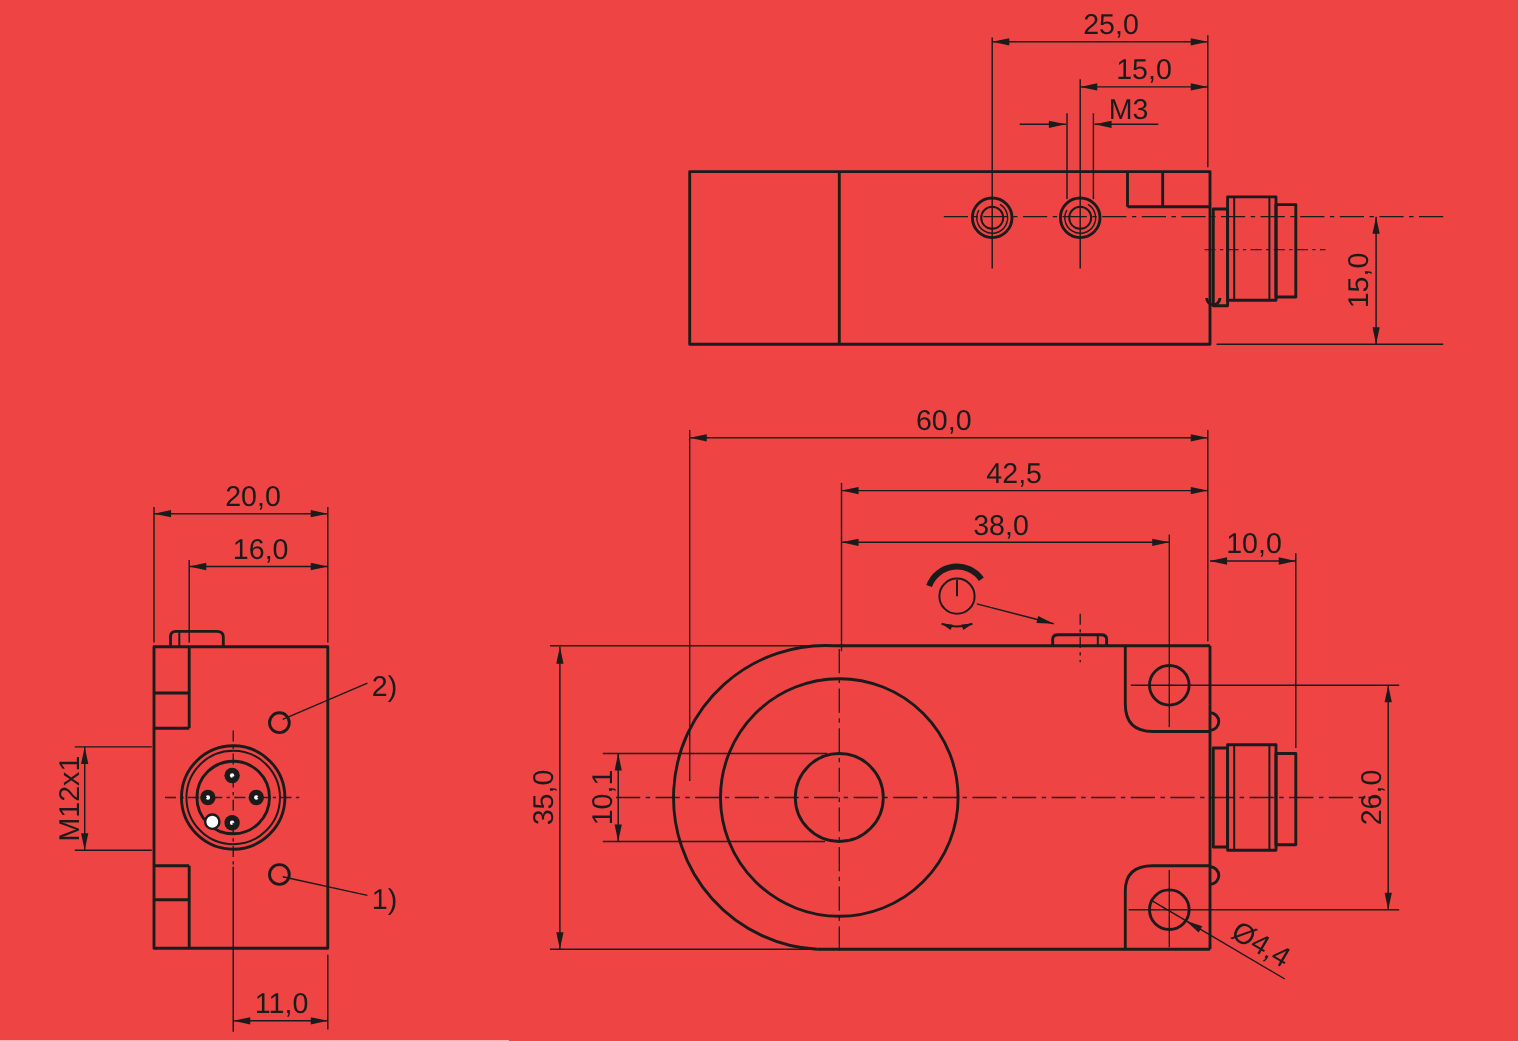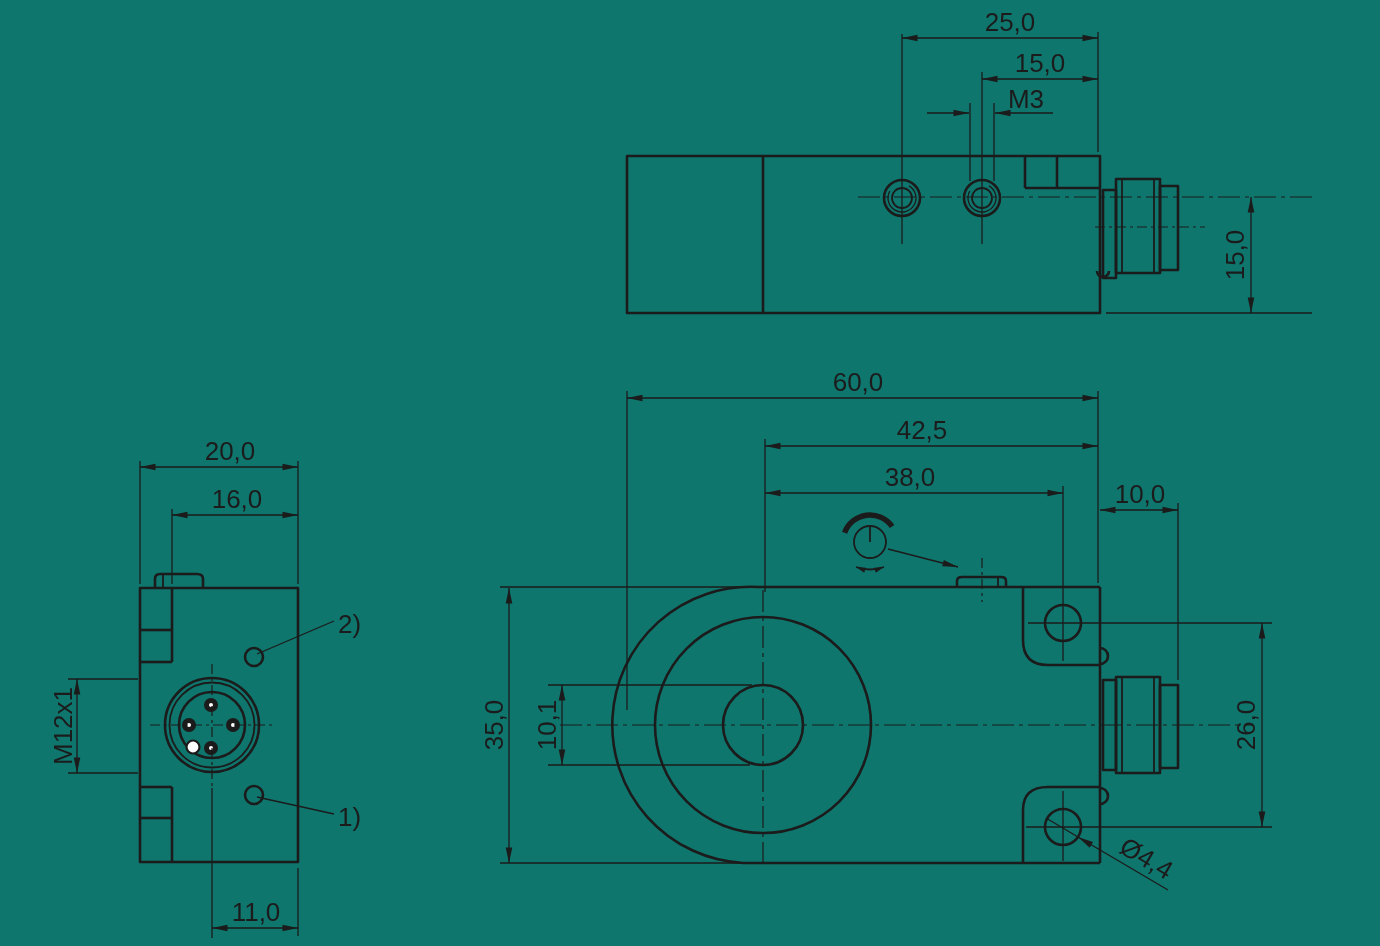--- a/index.html
+++ b/index.html
@@ -1,16 +1,16 @@
 <!DOCTYPE html>
 <html><head>
 <meta charset="utf-8">
 <style>
   html,body{margin:0;padding:0;background:#fff;}
-  #stage{position:relative;width:1380px;height:946px;background:#0f766e;overflow:hidden;}
+  #stage{position:relative;width:1380px;height:946px;background:#ef4444;overflow:hidden;}
   svg{position:absolute;left:0;top:0;}
   .out{stroke:#1b1b1b;stroke-width:2.6;fill:none;stroke-linejoin:round;}
   .med{stroke:#1b1b1b;stroke-width:1.8;fill:none;}
   .thin{stroke:#1b1b1b;stroke-width:1.3;fill:none;}
   .cl{stroke:#1b1b1b;stroke-width:1.2;fill:none;stroke-dasharray:22 5 4 5;}
   .cls{stroke:#1b1b1b;stroke-width:1.2;fill:none;stroke-dasharray:10 4 3 4;}
   .fillink{fill:#1b1b1b;stroke:none;}
   text{font-family:"Liberation Sans", sans-serif;font-size:26px;fill:#1b1b1b;}
 </style>
 </head>

